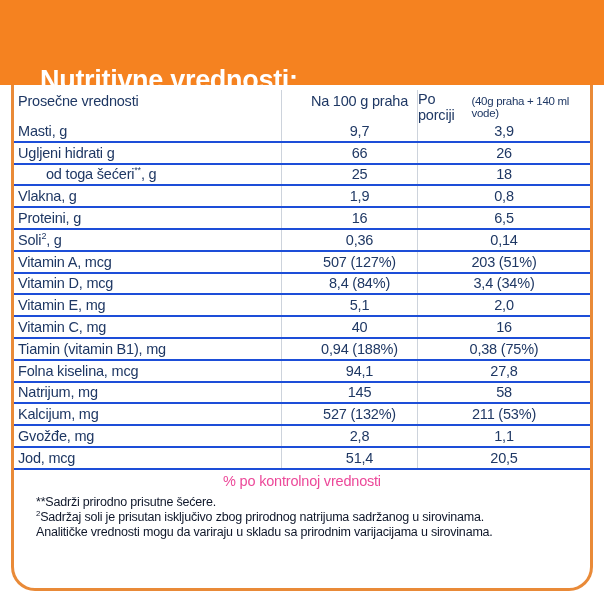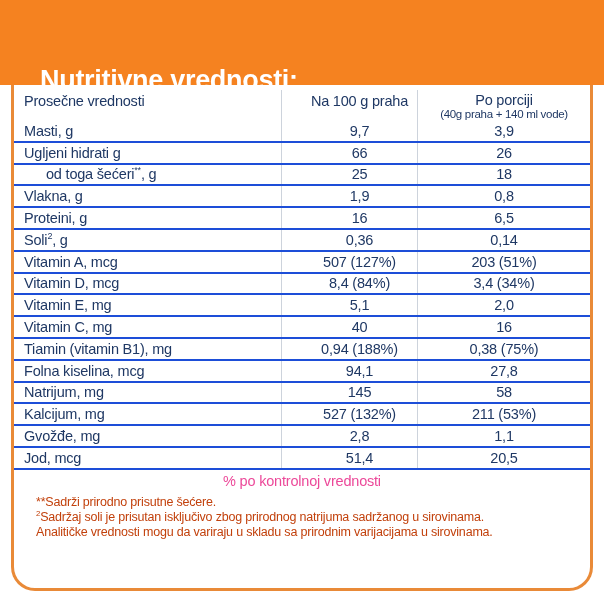--- a/index.html
+++ b/index.html
@@ -10,42 +10,42 @@
   .header { position:absolute; top:0; left:0; width:604px; height:85px; background:#F58220; }
   .header h1 { position:absolute; left:40px; top:26px; color:#ffffff;
     font-size:27px; font-weight:bold; letter-spacing:-0.3px;margin-top:39px; }
 
   .panel { position:absolute; left:11px; top:85px; width:582px; height:506px;
     background:#ffffff; border:3px solid #E98A38; border-top:none;
     border-radius:0 0 24px 24px; overflow:hidden; }
 
   .table { margin-top:5px; color:#1F3864; font-size:14.5px; letter-spacing:-0.2px; }
   .trow { display:flex; width:576px; }
-  .trow .c1 { width:267px; padding-left:10px; display:flex; align-items:center; }
+  .trow .c1 { width:267px; padding-left:4px; display:flex; align-items:center; }
   .trow .c1.indent { padding-left:32px; }
   .trow .c2 { width:136px; display:flex; align-items:center; justify-content:center;
     border-left:1px solid #CDD3DC;padding-left:20px; }
   .trow .c3 { width:173px; display:flex; align-items:center; justify-content:center;
     border-left:1px solid #CDD3DC; }
 
   .thead { height:31px; }
   .thead .c1 { align-items:flex-start; padding-top:3px; }
   .thead .c2 { align-items:flex-start; padding-top:3px; }
-  .thead .c3 { flex-direction:column; justify-content:flex-start; padding-top:2px; }
+  .thead .c3 { flex-direction:row; justify-content:space-between; padding-top:2px; }
   .thead .sub { font-size:11.5px; letter-spacing:-0.3px; line-height:12px; }
 
   .trow.energy { height:27px; border-bottom:1px solid #D9D9D9; }
   .trow.data { height:21.8px; border-bottom:2px solid #1d4ed8; }
 
   sup { font-size:0.62em; vertical-align:super; line-height:0; }
 
   .tfoot { height:22px; display:flex; align-items:center; justify-content:center;
     color:#ec4899; font-size:14.5px; letter-spacing:-0.2px; }
 
-  .notes { margin:3px 8px 0 22px; color:#c2410c; }
+  .notes { margin:3px 8px 0 22px; color:#0f172a; }
   .note { font-size:12.5px; line-height:15px; letter-spacing:-0.2px; }
 </style>
 </head>
 <body>
 
 <div class="frame">
 
   <div class="header">
     <h1>Nutritivne vrednosti:</h1>
   </div>

